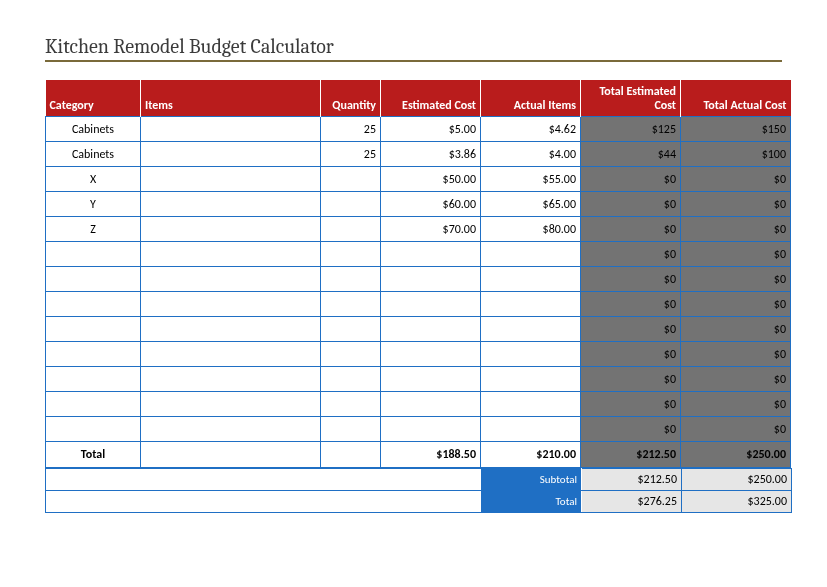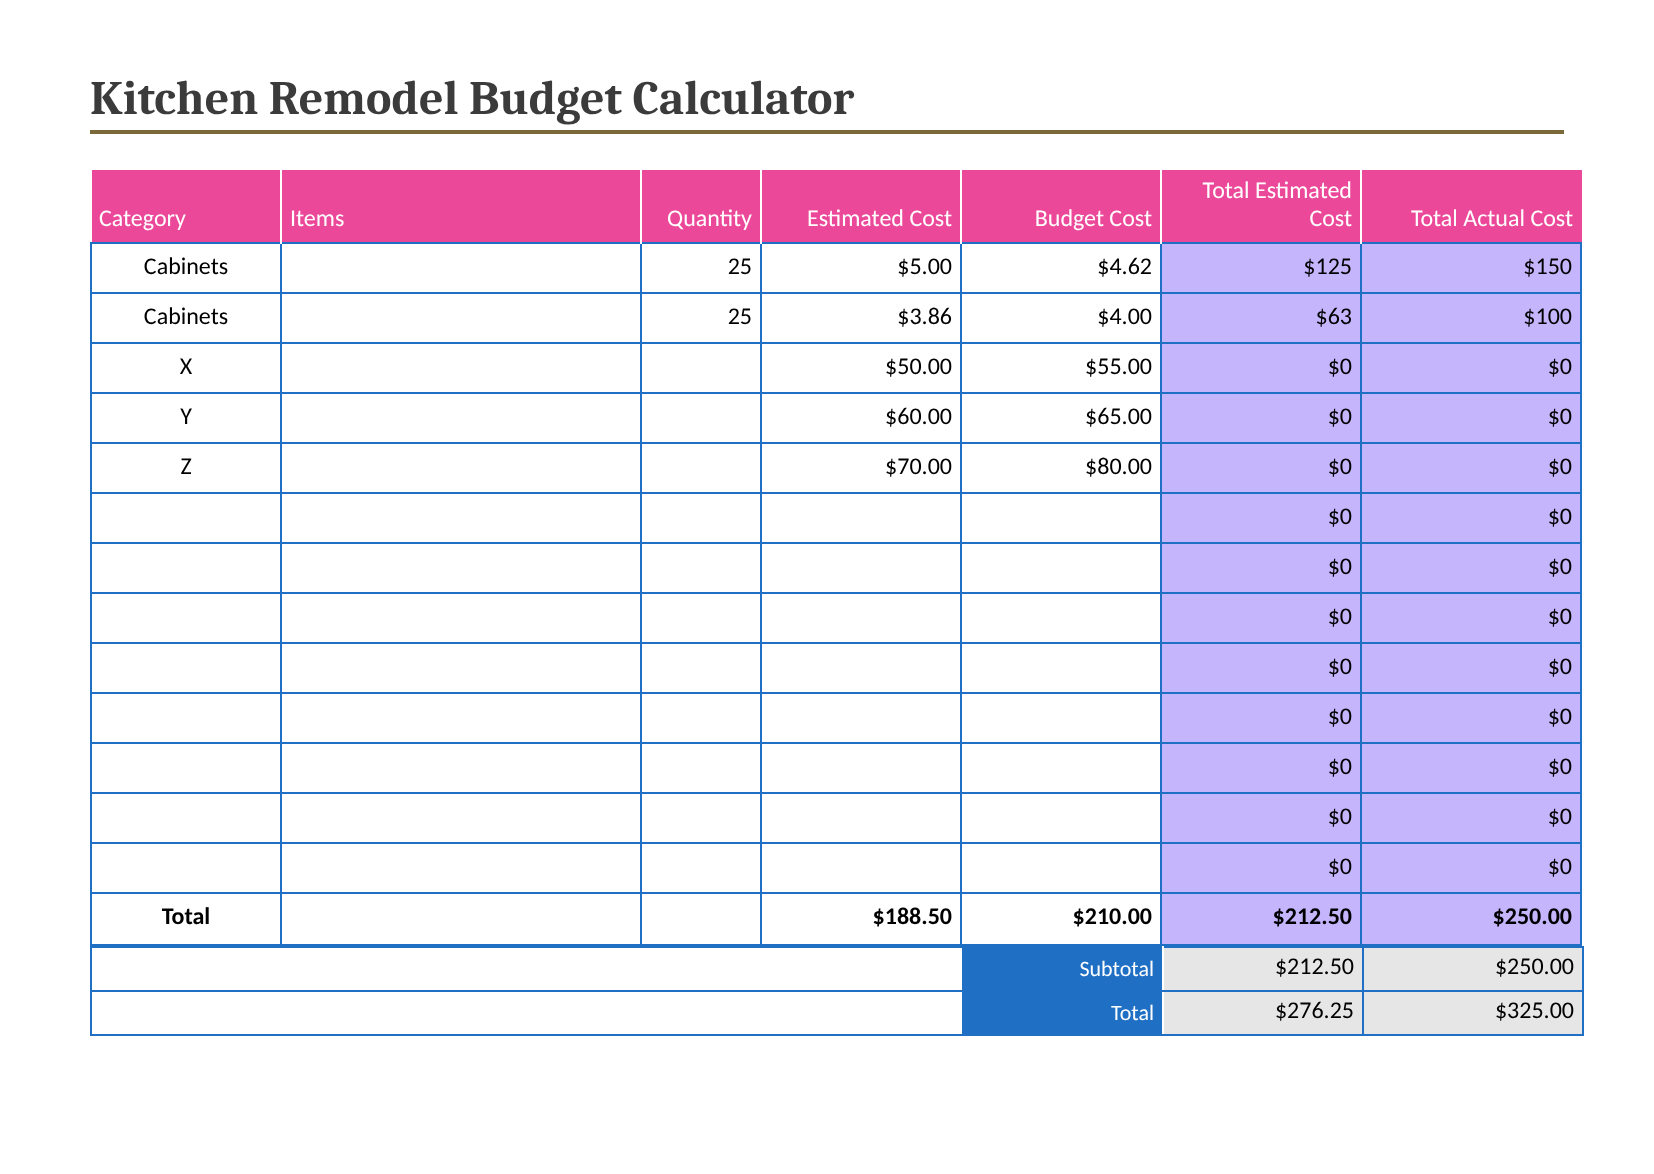--- a/index.html
+++ b/index.html
@@ -6,23 +6,23 @@
   body {
     margin: 0;
     padding: 35px 45px;
     font-family: "Calibri", "Segoe UI", Arial, sans-serif;
     background: #fff;
     color: #000;
     width: 827px;
   }
   .title {
     font-family: "Cambria", Georgia, serif;
-    font-size: 24px;
+    font-size: 20px;
     color: #3b3b3b;
-    font-weight: bold;
+    font-weight: normal;
     padding-bottom: 2px;
   }
   .title-rule {
     border: none;
     border-top: 2px solid #7a6a3a;
     margin: 0 0 18px 0;
   }
   table {
     border-collapse: collapse;
     width: 100%;
@@ -31,41 +31,41 @@
   }
   col.c-cat   { width: 95px; }
   col.c-items { width: 180px; }
   col.c-qty   { width: 60px; }
   col.c-est   { width: 100px; }
   col.c-act   { width: 100px; }
   col.c-tot1  { width: 100px; }
   col.c-tot2  { width: 110px; }
 
   thead th {
-    background: #ec4899;
+    background: #b91c1c;
     color: #fff;
-    font-weight: normal;
+    font-weight: bold;
     text-align: left;
     padding: 2px 4px 4px 4px;
     vertical-align: bottom;
     height: 36px;
     border-right: 1px solid #fff;
   }
   thead th:last-child { border-right: none; }
   thead th.r { text-align: right; }
 
   tbody td {
     border: 1px solid #1f6fc4;
     padding: 0 4px;
     height: 25px;
     vertical-align: middle;
   }
   tbody td.l { text-align: center; }
   tbody td.r { text-align: right; }
-  tbody td.shade { background: #c4b5fd; }
+  tbody td.shade { background: #737373; }
 
   tr.total-row td {
     font-weight: bold;
     border: 1px solid #1f6fc4;
     height: 26px;
   }
 
   .summary-block {
     border-collapse: collapse;
     font-size: 12px;
@@ -110,42 +110,42 @@
       <col class="c-act">
       <col class="c-tot1">
       <col class="c-tot2">
   </colgroup>
   <thead>
     <tr>
       <th>Category</th>
       <th>Items</th>
       <th class="r">Quantity</th>
       <th class="r">Estimated Cost</th>
-      <th class="r">Budget Cost</th>
+      <th class="r">Actual Items</th>
       <th class="r">Total Estimated Cost</th>
       <th class="r">Total Actual Cost</th>
     </tr>
   </thead>
   <tbody id="body-rows">
       <tr>
         <td class="l">Cabinets</td>
         <td class="l"></td>
         <td class="r">25</td>
         <td class="r">$5.00</td>
         <td class="r">$4.62</td>
         <td class="r shade">$125</td>
         <td class="r shade">$150</td>
       </tr>
       <tr>
         <td class="l">Cabinets</td>
         <td class="l"></td>
         <td class="r">25</td>
         <td class="r">$3.86</td>
         <td class="r">$4.00</td>
-        <td class="r shade">$63</td>
+        <td class="r shade">$44</td>
         <td class="r shade">$100</td>
       </tr>
       <tr>
         <td class="l">X</td>
         <td class="l"></td>
         <td class="r"></td>
         <td class="r">$50.00</td>
         <td class="r">$55.00</td>
         <td class="r shade">$0</td>
         <td class="r shade">$0</td>

